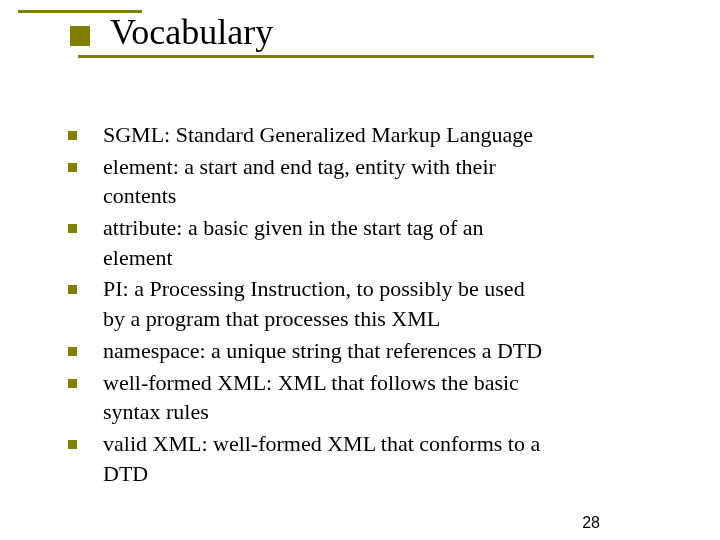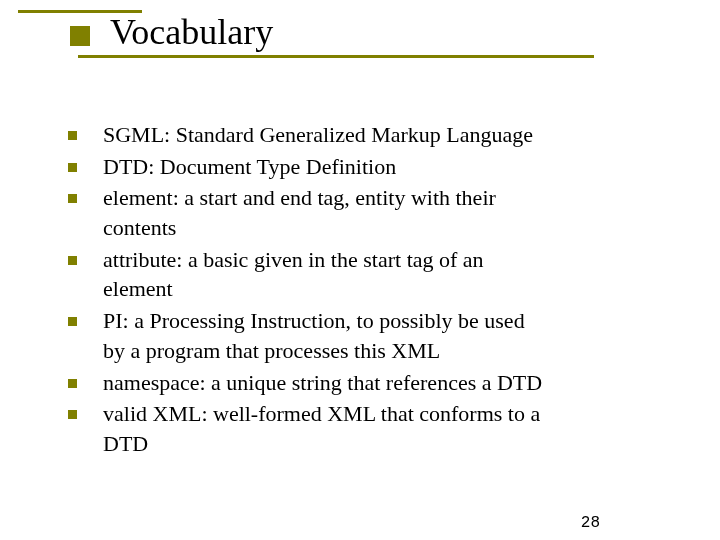--- a/index.html
+++ b/index.html
@@ -79,21 +79,21 @@
     flex: 0 0 auto;
   }
   .item .text {
     flex: 1 1 auto;
   }
   .pageno {
     position: absolute;
     right: 12px;
     bottom: 8px;
     font-size: 16px;
-    font-family: Liberation Mono, monospace;
+    font-family: Liberation Sans, sans-serif;
     color: #000;
   }
 </style>
 </head>
 <body>
 
 <div class="slide">
 
   <div class="title-wrap">
     <div class="title-rule-top"></div>
@@ -105,38 +105,38 @@
   </div>
 
   <div class="body">
 
   <div class="item">
         <div class="bullet"></div>
         <div class="text">SGML: Standard Generalized Markup Language</div>
       </div>
       <div class="item">
         <div class="bullet"></div>
-        <div class="text">DTD: Document Type Definition</div>
-      </div>
-      <div class="item">
-        <div class="bullet"></div>
         <div class="text">element: a start and end tag, entity with their contents</div>
       </div>
       <div class="item">
         <div class="bullet"></div>
         <div class="text">attribute: a basic given in the start tag of an element</div>
       </div>
       <div class="item">
         <div class="bullet"></div>
         <div class="text">PI: a Processing Instruction, to possibly be used by a program that processes this XML</div>
       </div>
       <div class="item">
         <div class="bullet"></div>
         <div class="text">namespace: a unique string that references a DTD</div>
       </div>
       <div class="item">
         <div class="bullet"></div>
+        <div class="text">well-formed XML: XML that follows the basic syntax rules</div>
+      </div>
+      <div class="item">
+        <div class="bullet"></div>
         <div class="text">valid XML: well-formed XML that conforms to a  DTD</div>
       </div>
     </div>
 
   <div class="pageno">28</div>
 </div>
 
 </body></html>

